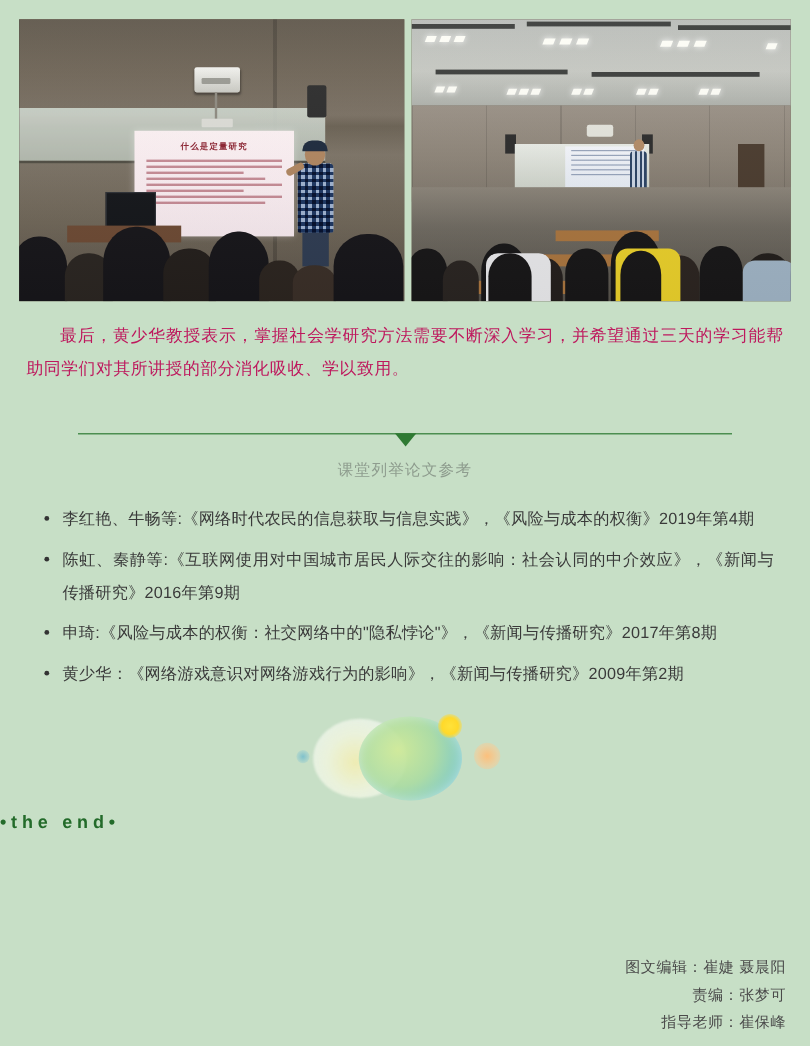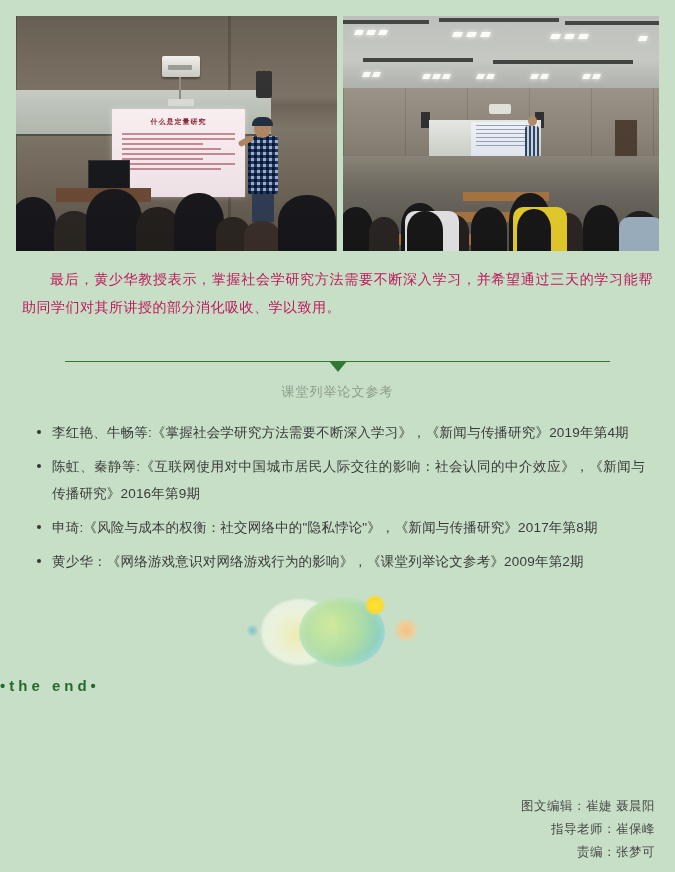--- a/index.html
+++ b/index.html
@@ -431,34 +431,34 @@
 
 <p class="para">最后，黄少华教授表示，掌握社会学研究方法需要不断深入学习，并希望通过三天的学习能帮助同学们对其所讲授的部分消化吸收、学以致用。</p>
 
 <div class="divider-wrap">
   <div class="divider-line"></div>
   <div class="divider-tri"></div>
 </div>
 <div class="section-title">课堂列举论文参考</div>
 
 <ul class="refs">
-  <li>李红艳、牛畅等:《掌握社会学研究方法需要不断深入学习》，《新闻与传播研究》2019年第4期</li>
+  <li>李红艳、牛畅等:《网络时代农民的信息获取与信息实践》，《风险与成本的权衡》2019年第4期</li>
   <li>陈虹、秦静等:《互联网使用对中国城市居民人际交往的影响：社会认同的中介效应》，《新闻与传播研究》2016年第9期</li>
   <li>申琦:《风险与成本的权衡：社交网络中的"隐私悖论"》，《新闻与传播研究》2017年第8期</li>
-  <li>黄少华：《网络游戏意识对网络游戏行为的影响》，《课堂列举论文参考》2009年第2期</li>
+  <li>黄少华：《网络游戏意识对网络游戏行为的影响》，《新闻与传播研究》2009年第2期</li>
 </ul>
 
 <div class="end-block">
   <div class="bubbles">
     <div class="bub bub-blue"></div>
     <div class="bub bub-white"></div>
     <div class="bub bub-green"></div>
     <div class="bub bub-orange"></div>
     <div class="bub bub-star"></div>
   </div>
   <div class="end-text">•the end•</div>
 </div>
 
 <div class="footer">
   <div>图文编辑：崔婕 聂晨阳</div>
+  <div>责编：张梦可</div>
   <div>指导老师：崔保峰</div>
-  <div>责编：张梦可</div>
 </div>
 
 </body></html>

